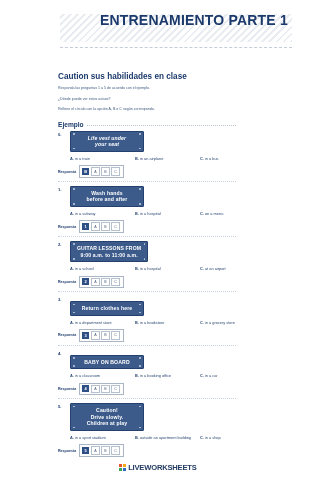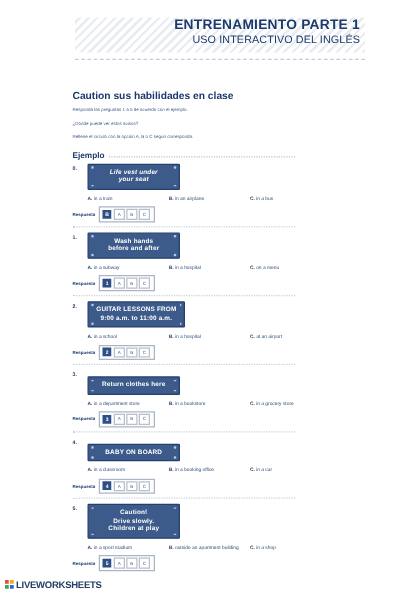--- a/index.html
+++ b/index.html
@@ -9,21 +9,21 @@
   }
   .page{position:relative;width:292px;height:480px;}
 
   
   .header{position:absolute;left:60px;top:14px;width:232px;height:36px;}
   .stripes{
     position:absolute;left:0;top:0;width:232px;height:28px;
     background:repeating-linear-gradient(-45deg,#e9edf2 0 2px,#ffffff 2px 5px);
   }
   .header-text{position:absolute;right:4px;top:1px;text-align:right;}
-  .h-line1{font-size:11px;font-weight:bold;letter-spacing:.2px;color:#1b3a6b;line-height:11px;}
+  .h-line1{font-size:14px;font-weight:bold;letter-spacing:.2px;color:#1b3a6b;line-height:11px;}
   .h-line2{font-size:8.6px;color:#1b3a6b;line-height:11px;letter-spacing:.1px;}
   .header-rule{position:absolute;left:0;top:33px;width:232px;border-top:1px dashed #c3ccd8;}
 
   
   .sheet{position:absolute;left:58px;top:72px;width:178px;}
   .title{font-size:8.2px;font-weight:bold;color:#1b3a6b;margin:0 0 4px 0;}
   .instr{font-size:3.6px;color:#3d5a80;line-height:7.6px;margin:0;}
   .instr.sp{margin-top:3px;}
 
   .ejemplo-row{display:flex;align-items:flex-end;margin-top:7px;margin-bottom:3px;}
@@ -59,36 +59,35 @@
     width:7px;height:7px;display:flex;align-items:center;justify-content:center;
     margin-right:2px;
   }
   .choice{
     width:6.5px;height:6.5px;border:1px solid #b6c0cd;background:#ffffff;
     font-size:3.6px;color:#4a5c78;display:flex;align-items:center;justify-content:center;
     margin-right:1.5px;
   }
 
   
-  .footer{position:absolute;left:4px;bottom:8px;width:292px;text-align:left;padding-right:8px;box-sizing:border-box;}
+  .footer{position:absolute;left:16px;bottom:8px;width:292px;text-align:center;padding-right:8px;box-sizing:border-box;}
   .lw{display:inline-flex;align-items:center;}
   .lw-mark{display:inline-grid;grid-template-columns:3px 3px;grid-template-rows:3px 3px;gap:.8px;margin-right:2px;}
   .m1{background:#e8502e;} .m2{background:#f3a81c;} .m3{background:#3aa655;} .m4{background:#2d6cc0;}
   .lw-text{font-size:7.6px;font-weight:bold;color:#243d63;letter-spacing:-.2px;}
 </style>
 </head>
 <body>
 
 <div class="page">
 
   <div class="header">
     <div class="stripes"></div>
     <div class="header-text">
       <div class="h-line1">ENTRENAMIENTO PARTE 1</div>
-      <div class="h-line2">USO INTERACTIVO DEL INGLÉS</div>
     </div>
     <div class="header-rule"></div>
   </div>
 
   <div class="sheet">
 
     <div class="title">Caution sus habilidades en clase</div>
     <p class="instr">Responda las preguntas 1 a 5 de acuerdo con el ejemplo.</p>
     <p class="instr sp">¿Dónde puede ver estos avisos?</p>
     <p class="instr sp">Rellene el círculo con la opción A, B o C según corresponda.</p>

